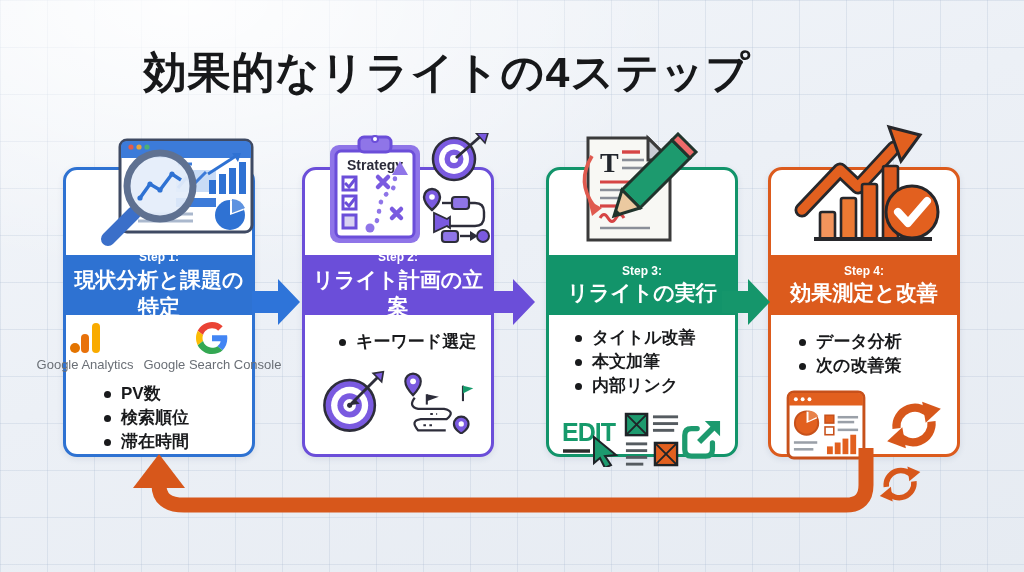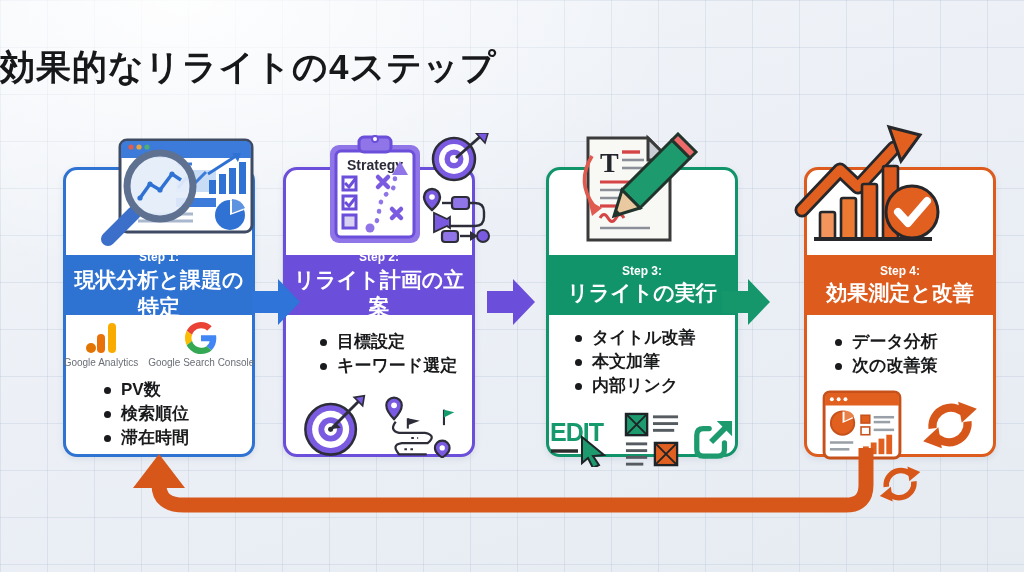--- a/index.html
+++ b/index.html
@@ -10,22 +10,22 @@
   }
   #stage{position:absolute;inset:0;
     background-image:
       radial-gradient(ellipse 900px 500px at 18% 0%, rgba(255,255,255,.9) 0%, rgba(255,255,255,0) 55%),
       linear-gradient(rgba(178,192,212,.30) 1px, transparent 1px),
       linear-gradient(90deg, rgba(178,192,212,.30) 1px, transparent 1px),
       linear-gradient(160deg,#f3f6fa 0%,#ecf0f6 45%,#e6ebf2 100%);
     background-size:auto,47px 47px,47px 47px,auto;
   }
   .page-title{
-    position:absolute;top:44px;left:0;width:1024px;text-align:left;
-    font-size:35px;font-weight:800;color:#17181a;letter-spacing:1px;
+    position:absolute;top:44px;left:0;width:894px;text-align:center;
+    font-size:43px;font-weight:800;color:#17181a;letter-spacing:1px;
   }
   .card{
     position:absolute;top:167px;width:192px;height:290px;background:#fff;
     border-radius:14px;box-sizing:border-box;border:3.5px solid #000;
     box-shadow:0 2px 6px rgba(40,60,100,.10);
   }
   .card .band{
     position:absolute;top:85px;left:-1px;right:-1px;height:60px;
     display:flex;flex-direction:column;justify-content:center;align-items:center;
     color:#fff;font-weight:700;line-height:1.3;text-align:center;
@@ -35,35 +35,35 @@
   .card .content{position:absolute;top:146px;left:0;right:0;bottom:0;}
   .bullets{list-style:none;margin:0;padding:0;}
   .bullets li{
     font-size:17px;font-weight:700;color:#191a1c;line-height:24px;
     display:flex;align-items:center;
   }
   .bullets li::before{content:"";width:7px;height:7px;border-radius:50%;
     background:#191a1c;margin-right:10px;flex:0 0 auto;}
   
   #card1{left:63px;border-color:#2e72d2;}  #card1 .band{background:#2e72d2;}
-  #card2{left:283px;border-color:#6b4ed9;} #card2 .band{background:#6b4ed9;}
+  #card2{left:302px;border-color:#6b4ed9;} #card2 .band{background:#6b4ed9;}
   #card3{left:533px;border-color:#12946a;margin-left:13px;} #card3 .band{background:#12946a;}
-  #card4{left:804px;border-color:#dc5b1d;} #card4 .band{background:#dc5b1d;}
+  #card4{left:768px;border-color:#dc5b1d;} #card4 .band{background:#dc5b1d;}
   .top-icon{position:absolute;pointer-events:none;}
   .flow-arrow{position:absolute;top:277px;width:48px;height:50px;}
   .tools-row{display:flex;justify-content:center;align-items:flex-start;gap:10px;margin-top:6px;}
   .tool{display:flex;flex-direction:column;align-items:center;gap:3px;}
-  .tool .tool-label{font-size:10px;color:#6a6f76;white-space:nowrap;}
+  .tool .tool-label{font-size:13px;color:#6a6f76;white-space:nowrap;}
   #card1 .bullets{margin:10px 0 0 38px;}
   #card2 .bullets{margin:14px 0 0 34px;}
   #card3 .bullets{margin:10px 0 0 26px;}
   #card4 .bullets{margin:14px 0 8px 28px;}
   .icon-row{display:flex;justify-content:center;align-items:center;}
   #card2 .icon-row{gap:16px;margin-top:16px;}
-  #card3 .icon-row{gap:12px;margin-top:14px;}
+  #card3 .icon-row{gap:0;margin-top:14px;}
   #card4 .icon-row{gap:20px;margin-top:12px;}
   .loop-svg{position:absolute;left:0;top:440px;width:1024px;height:132px;}
 </style>
 </head>
 <body>
 
 <div id="stage">
 
   <div class="page-title">効果的なリライトの4ステップ</div>
 
@@ -130,21 +130,20 @@
       <circle cx="84" cy="38" r="2.6" fill="#2F72D3"></circle>
   </svg>
 
   <div class="card" id="card2">
     <div class="band">
       <span class="step-label">Step 2:</span>
       <span class="step-heading">リライト計画の立案</span>
     </div>
     <div class="content">
       <ul class="bullets">
-        <li>目標設定</li>
         <li>キーワード選定</li>
       </ul>
       <div class="icon-row">
         <svg width="64" height="64" viewBox="0 0 76 76">
           <circle cx="34" cy="42" r="30" fill="#7A5AE0" stroke="#2d2d3a" stroke-width="3"></circle>
           <circle cx="34" cy="42" r="22" fill="#fff"></circle>
           <circle cx="34" cy="42" r="14.5" fill="#7A5AE0"></circle>
           <circle cx="34" cy="42" r="7.5" fill="#fff"></circle>
           <circle cx="34" cy="42" r="3" fill="#2d2d3a"></circle>
           <line x1="70" y1="6" x2="36" y2="40" stroke="#2d2d3a" stroke-width="3.5"></line>

